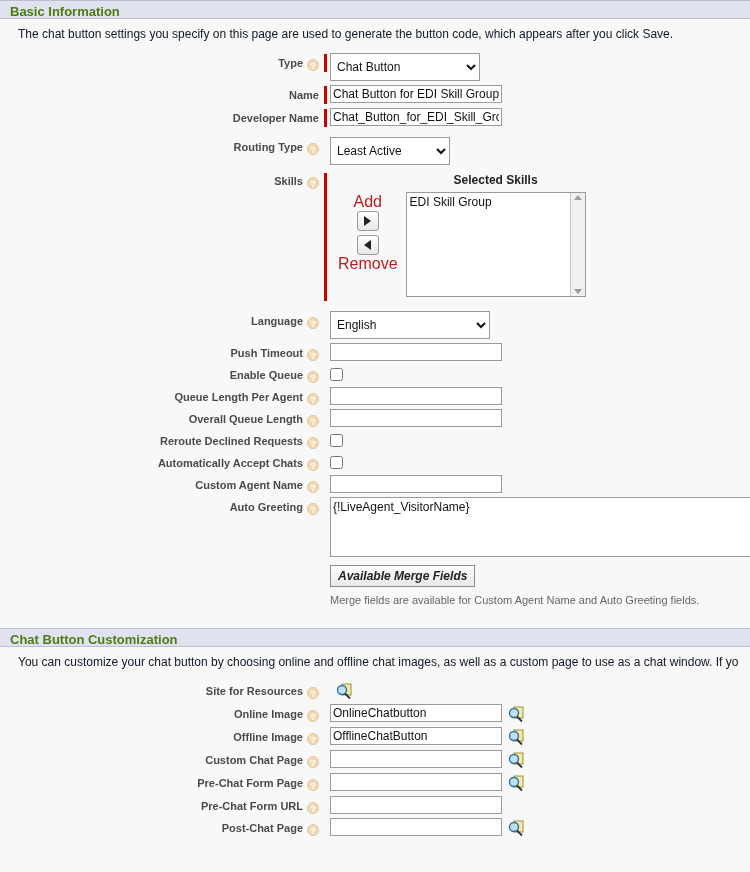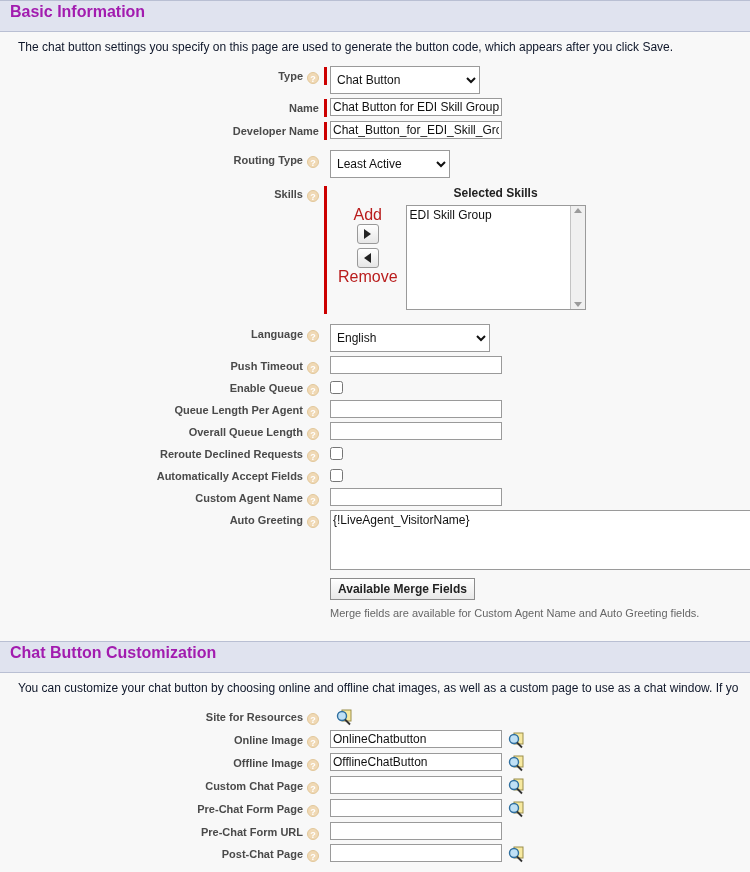--- a/index.html
+++ b/index.html
@@ -15,26 +15,26 @@
     position: relative;
     font-size: 12px;
     color: #333;
   }
 
   
   .section-header {
     background: #e0e3ef;
     border-top: 1px solid #b9bfd3;
     border-bottom: 1px solid #b9bfd3;
-    height: 32px;
+    height: 19px;
     line-height: 22px;
     padding-left: 10px;
-    font-size: 16px;
+    font-size: 13px;
     font-weight: bold;
-    color: #a21caf;
+    color: #4d7c0f;
     box-sizing: border-box;
   }
   .section-header-inner {
     display: block;
   }
 
   .section-desc {
     padding: 8px 0 10px 18px;
     font-size: 12px;
     color: #0f172a;
@@ -259,20 +259,21 @@
   .btn {
     font-family: "Liberation Sans", sans-serif;
     font-size: 12px;
     font-weight: bold;
     color: #222;
     border: 1px solid #8c8c8c;
     background: linear-gradient(#ffffff, #e8e8e8);
     padding: 3px 7px;
     cursor: pointer;
     box-sizing: border-box;
+    font-style: italic;
   }
   .note {
     font-size: 11px;
     color: #666;
     margin-top: 7px;
     white-space: nowrap;
   }
   .spacer-lg { height: 18px; }
 </style>
 </head>
@@ -439,21 +440,21 @@
       <span class="help-icon">?</span>
     </div>
     <div class="req-spacer"></div>
     <div class="field-cell">
       <input type="checkbox" class="cb" style="">
     </div>
   </div>
 
   <div class="row">
     <div class="label-cell">
-      <span class="label-text">Automatically Accept Fields</span>
+      <span class="label-text">Automatically Accept Chats</span>
       <span class="help-icon">?</span>
     </div>
     <div class="req-spacer"></div>
     <div class="field-cell">
       <input type="checkbox" class="cb" style="">
     </div>
   </div>
 
   <div class="row">
     <div class="label-cell">

